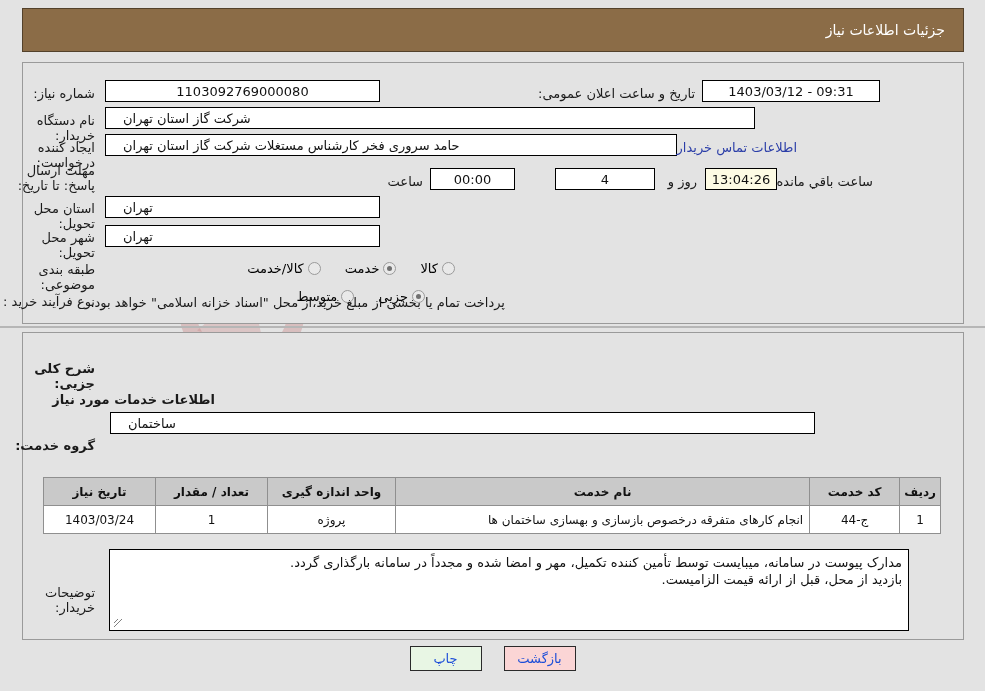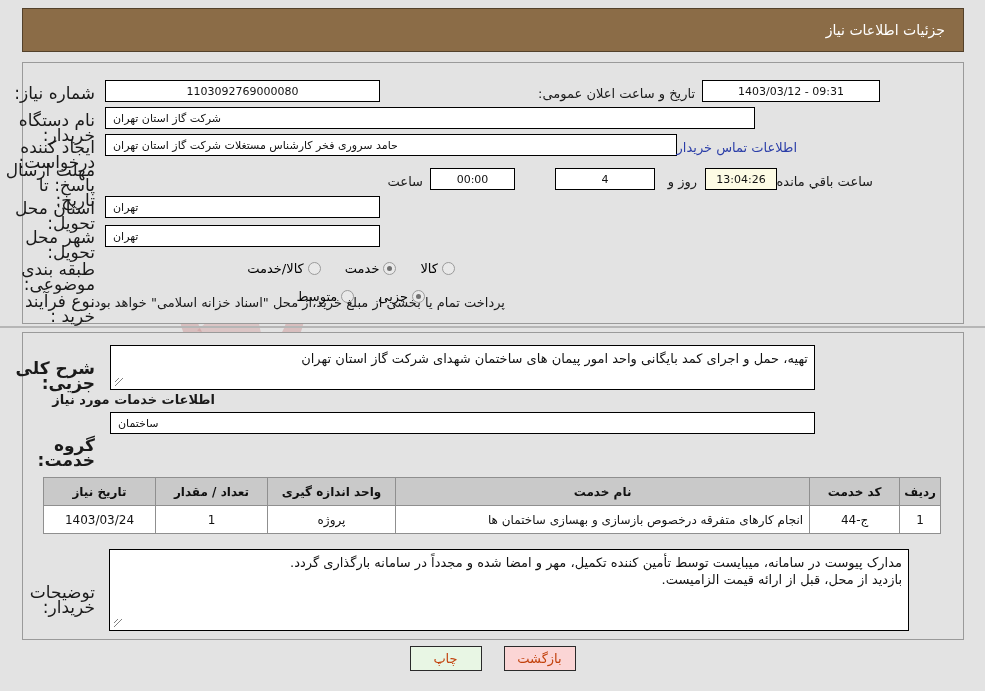--- a/index.html
+++ b/index.html
@@ -64,34 +64,34 @@
     border: 1px solid #9a9a9a;
     background: #e3e3e3;
     z-index: 8;
   }
   #panel-top    { left: 22px; top: 62px;  width: 942px; height: 262px; }
   #panel-bottom { left: 22px; top: 332px; width: 942px; height: 308px; }
   .lbl-right {
     position: absolute;
     text-align: right;
     left: auto;
-    font-size: 17px;
+    font-size: 13px;
     color: #1a1a1a;
     line-height: 15px;
   }
   .fld {
     position: absolute;
     background: #ffffff;
     border: 1px solid #000000;
-    font-size: 11px;
+    font-size: 13px;
     color: #111111;
     display: flex;
     align-items: center;
     justify-content: flex-end;
-    padding: 0 7px;
+    padding: 0 17px;
     height: 22px;
     overflow: hidden;
     white-space: nowrap;
     font-family: "DejaVu Sans", "Liberation Sans", sans-serif;
   }
   .fld.center { justify-content: center; }
   .fld.timer  { background: #fdfbe4; }
   .plain {
     position: absolute;
     font-size: 13px;
@@ -190,21 +190,21 @@
     position: absolute;
     left: 0; top: 646px; width: 985px;
     display: flex;
     justify-content: center;
     gap: 22px;
     z-index: 12;
   }
   .btn {
     border: 1px solid #2a2a2a;
     font-size: 13px;
-    color: #c2410c;
+    color: #1d4ed8;
     padding: 4px 12px;
     width: 72px;
     text-align: center;
     cursor: pointer;
     font-family: "DejaVu Sans", "Liberation Sans", sans-serif;
   }
   .btn-print  { background: #e8f6e4; }
   .btn-back   { background: #fbd5d5; }
   .sep-line {
     position: absolute;
@@ -285,26 +285,20 @@
         <span>متوسط</span>
       </div>
     </div>
   <div class="plain" style="right:480px; top:295px; z-index:11;">پرداخت تمام یا بخشی از مبلغ خرید،از محل "اسناد خزانه اسلامی" خواهد بود.</div>
 
   <div class="sep-line"></div>
 
   <div class="panel" id="panel-bottom"></div>
 
   <div class="lbl-right" style="right:890px; top:361px; width:92px; z-index:11; font-weight:bold;">شرح کلی جزیی:</div>
-  <div class="tarea" style="right:170px; top:345px; width:705px; height:45px; z-index:11;">
-    <span>تهیه، حمل و اجرای کمد بایگانی واحد امور پیمان های ساختمان شهدای شرکت گاز استان تهران</span>
-    <svg class="grip" viewBox="0 0 10 10">
-      <path d="M1 9 L9 1 M1 5 L5 1" stroke="#555" stroke-width="1" fill="none"></path>
-    </svg>
-  </div>
 
   <div class="plain" style="right:770px; top:392px; font-weight:bold; z-index:11;">اطلاعات خدمات مورد نیاز</div>
 
   <div class="lbl-right" style="right:890px; top:438px; width:92px; z-index:11; font-weight:bold;">گروه خدمت:</div>
   <div class="fld" style="right:170px; top:412px; width:705px; z-index:11;">ساختمان</div>
 
   <table class="grid" id="services-table" style="right:44px; top:477px; width:898px; z-index:11;">
     <thead>
         <tr id="services-thead">
           <th style="width: 34px;">ردیف</th>

